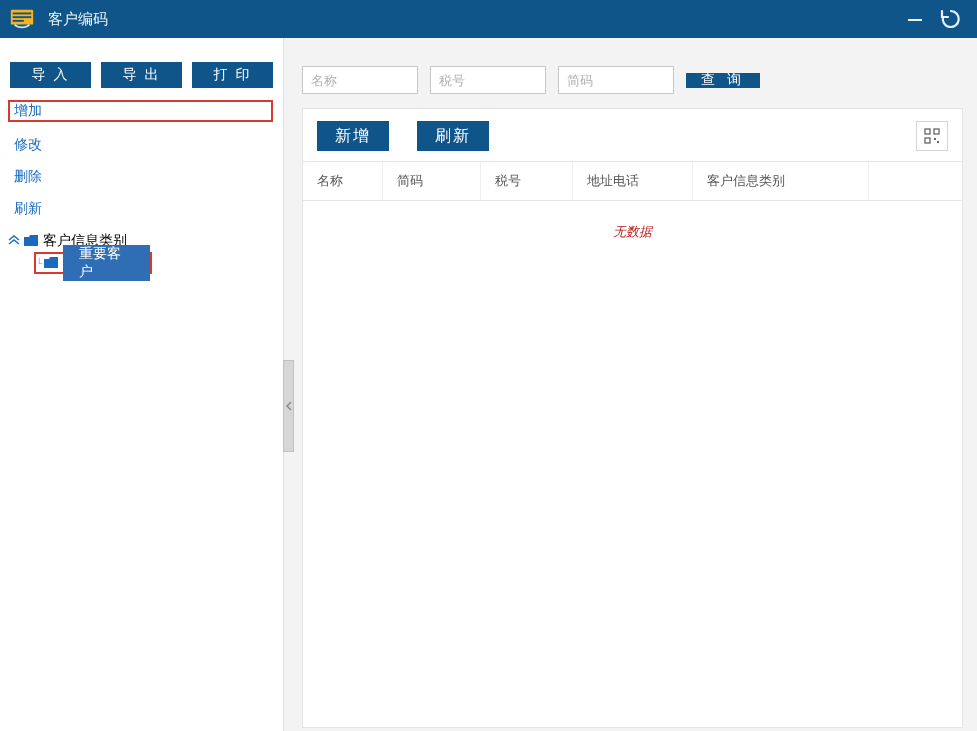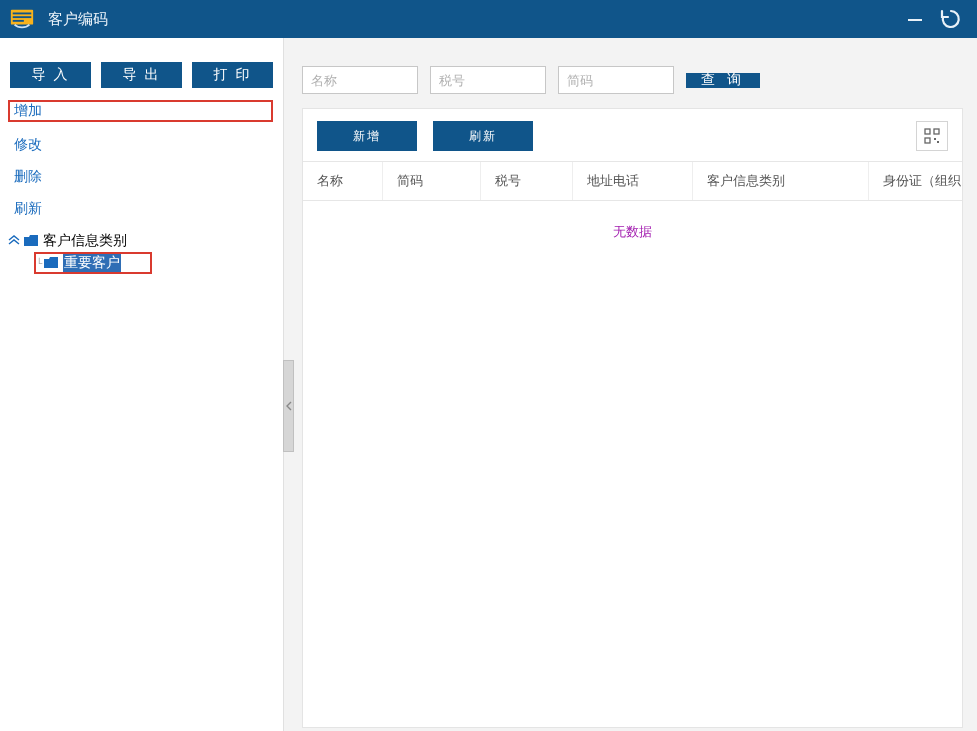--- a/index.html
+++ b/index.html
@@ -111,21 +111,21 @@
   }
   .tree-row.level-1 {
     margin-left: 26px;
     border: 2px solid #d93a2f;
     width: 118px;
     height: 22px;
   }
   .tree-row.level-1 .node-label-sel {
     background: #2f6eb5;
     color: #fff;
-    padding: 0 1px;
+    padding: 0 16px;
   }
   .tree-connector {
     color: #aaa;
     font-size: 10px;
     margin-right: 1px;
     font-family: monospace;
   }
 
   
   .collapse-handle {
@@ -180,25 +180,25 @@
     background: #fff;
     border: 1px solid #e4e4e4;
     height: 620px;
   }
   .card-toolbar {
     display: flex;
     align-items: center;
     padding: 12px 14px 10px 14px;
   }
   .card-toolbar .btn {
-    width: 100px;
+    width: 72px;
     height: 30px;
-    font-size: 12px;
+    font-size: 16px;
     letter-spacing: 2px;
-    margin-right: 16px;
+    margin-right: 28px;
   }
   .card-toolbar-spacer { flex: 1; }
   .grid-icon-btn {
     width: 32px; height: 30px;
     border: 1px solid #d4d4d4;
     background: #fff;
     display: flex; align-items: center; justify-content: center;
     cursor: pointer;
     color: #666;
     font-size: 15px;
@@ -216,23 +216,24 @@
   }
   .th { padding-left: 14px; border-right: 1px solid #eee; height: 100%; display:flex; align-items:center; }
   .th-name   { width: 80px; }
   .th-code   { width: 98px; }
   .th-tax    { width: 92px; }
   .th-addr   { width: 120px; }
   .th-bank   { width: 176px; }
   .th-idcard { flex: 1; border-right: none; }
   .nodata {
     text-align: center;
-    color: #a21caf;
+    color: #b91c1c;
     padding-top: 22px;
     font-size: 13px;
+    font-style: italic;
   }
 </style>
 </head>
 <body>
 
 <div class="titlebar">
   <div class="logo">
     <svg viewBox="0 0 28 28" width="26" height="26">
       <rect x="2" y="4" width="24" height="16" rx="1" fill="#f7b21c"></rect>
       <rect x="4" y="7" width="20" height="2" fill="#10558a"></rect>
@@ -326,18 +327,17 @@
             <rect x="13" y="13" width="2" height="2" fill="#666" stroke="none"></rect>
           </svg>
         </div>
       </div>
       <div class="table-head">
         <div class="th th-name">名称</div>
         <div class="th th-code">简码</div>
         <div class="th th-tax">税号</div>
         <div class="th th-addr">地址电话</div>
         <div class="th th-bank">客户信息类别</div>
-        <div class="th th-idcard">身份证（组织</div>
       </div>
       <div class="nodata">无数据</div>
     </div>
   </div>
 </div>
 
 </body></html>

